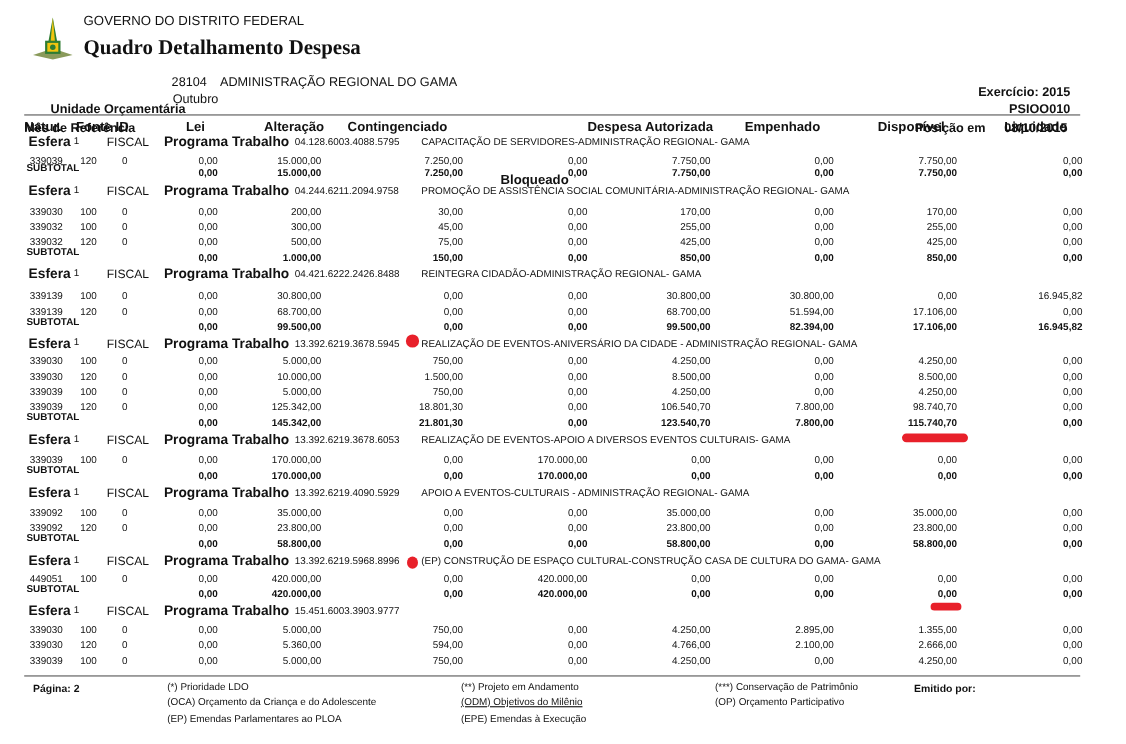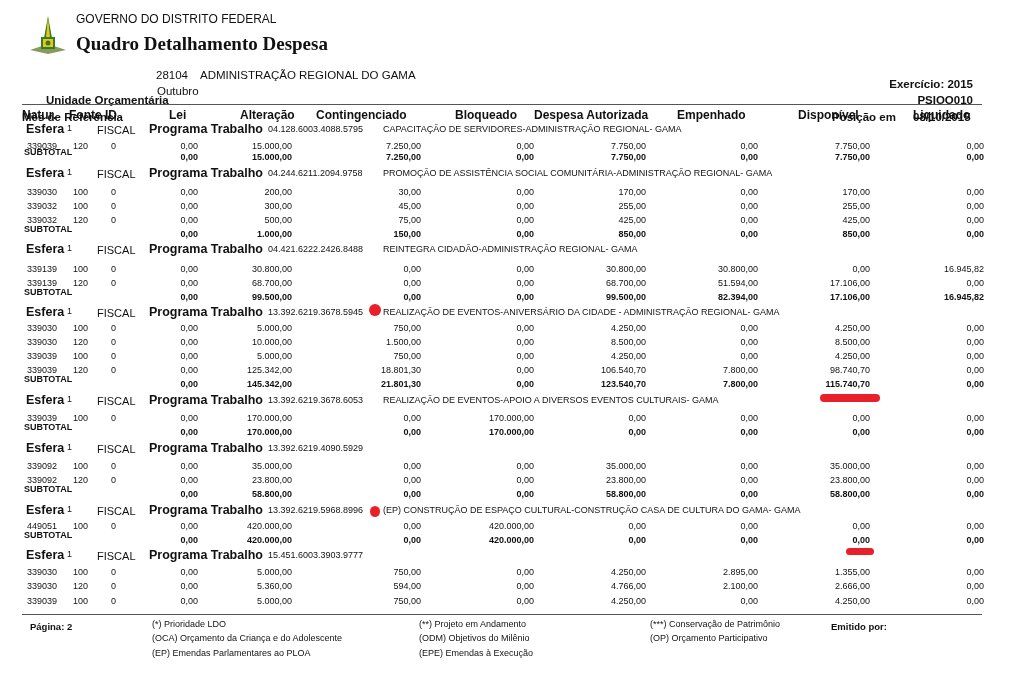--- a/index.html
+++ b/index.html
@@ -60,21 +60,21 @@
 <div class="abs hdr-lbl" style="left:832px;top:86px;">Posição em</div>
 <div class="abs hdr-lbl" style="left:913px;top:86px;">08/10/2015</div>
 
 <div class="hr" style="top:104px;"></div>
 
 <div class="abs colhdr" style="left:22px;">Natur.</div>
 <div class="abs colhdr" style="left:69px;">Fonte ID</div>
 <div class="abs colhdr" style="left:169px;">Lei</div>
 <div class="abs colhdr" style="left:240px;">Alteração</div>
 <div class="abs colhdr" style="left:316px;">Contingenciado</div>
-<div class="abs colhdr" style="left:455px;">Bloqueado</div>
+<div class="abs colhdr" style="left:455px;margin-top:48px;">Bloqueado</div>
 <div class="abs colhdr" style="left:534px;">Despesa Autorizada</div>
 <div class="abs colhdr" style="left:677px;">Empenhado</div>
 <div class="abs colhdr" style="left:798px;">Disponível</div>
 <div class="abs colhdr" style="left:913px;">Liquidado</div>
 
 <div id="body-area">
     <div class="esf" style="top:122px">
       <span class="abs e1">Esfera</span>
       <span class="abs e2">1</span>
       <span class="abs e3">FISCAL</span>
@@ -311,20 +311,21 @@
       <span class="c c-emp">0,00</span>
       <span class="c c-dis">0,00</span>
       <span class="c c-liq">0,00</span>
     </div>
     <div class="esf" style="top:441px">
       <span class="abs e1">Esfera</span>
       <span class="abs e2">1</span>
       <span class="abs e3">FISCAL</span>
       <span class="abs e4">Programa Trabalho</span>
       <span class="abs e5">13.392.6219.4090.5929</span>
+      <span class="abs e6">APOIO A EVENTOS-CULTURAIS -  ADMINISTRAÇÃO REGIONAL- GAMA</span>
     </div>
     <div class="row" style="top:461px">
       <span class="c c-nat">339092</span>
       <span class="c c-fon">100</span>
       <span class="c c-id">0</span>
       <span class="c c-lei">0,00</span>
       <span class="c c-alt">35.000,00</span>
       <span class="c c-con">0,00</span>
       <span class="c c-blo">0,00</span>
       <span class="c c-des">35.000,00</span>
@@ -441,17 +442,17 @@
 <div class="dot" style="left:370px;top:506px;width:10px;height:11px;"></div>
 <div class="dot" style="left:846px;top:548px;width:28px;height:7px;border-radius:4px;"></div>
 
 <div class="hr" style="top:614px;"></div>
 
 <div class="abs ft" style="left:30px;top:621px;font-weight:bold;font-size:9.5px;">Página: 2</div>
 <div class="abs ft" style="left:152px;top:619px;">(*)  Prioridade LDO</div>
 <div class="abs ft" style="left:152px;top:633px;">(OCA)  Orçamento da Criança e do Adolescente</div>
 <div class="abs ft" style="left:152px;top:648px;">(EP)  Emendas Parlamentares ao PLOA</div>
 <div class="abs ft" style="left:419px;top:619px;">(**)  Projeto em Andamento</div>
-<div class="abs ft" style="left:419px;top:633px;">(ODM) Objetivos do Milênio</div>
+<div class="abs ft" style="left:419px;top:633px;text-decoration:underline;">(ODM) Objetivos do Milênio</div>
 <div class="abs ft" style="left:419px;top:648px;">(EPE) Emendas à Execução</div>
 <div class="abs ft" style="left:650px;top:619px;">(***)  Conservação de Patrimônio</div>
 <div class="abs ft" style="left:650px;top:633px;">(OP) Orçamento Participativo</div>
 <div class="abs ft" style="left:831px;top:621px;font-weight:bold;font-size:9.5px;">Emitido por:</div>
 
 </body></html>

